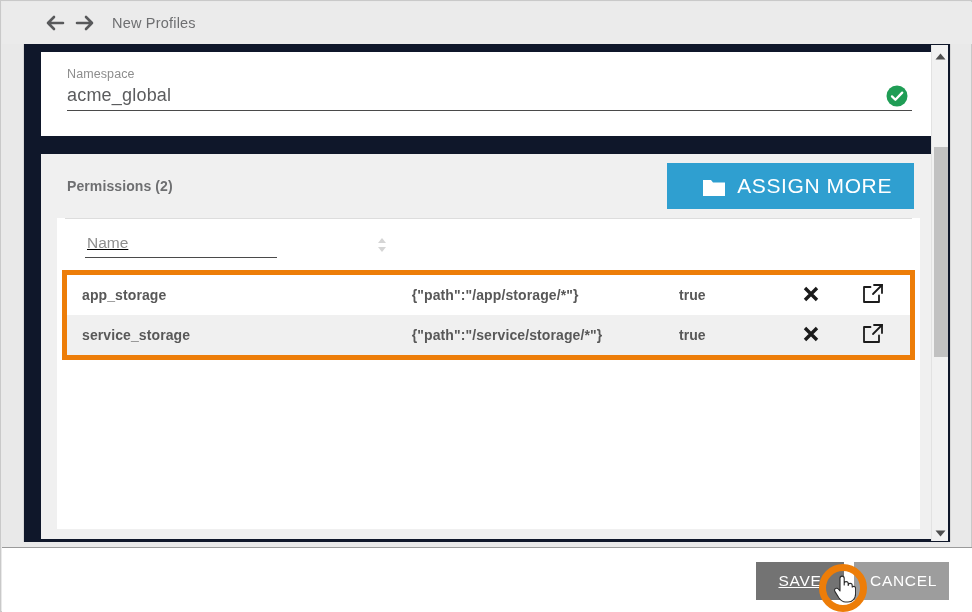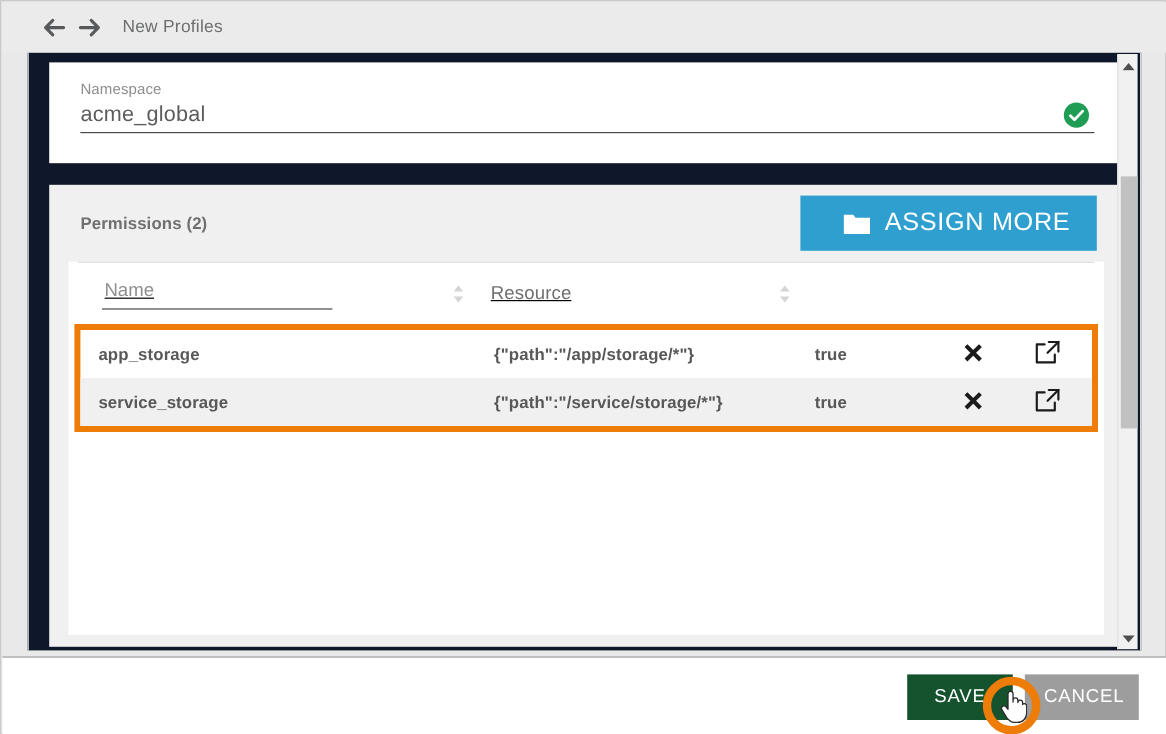--- a/index.html
+++ b/index.html
@@ -21,21 +21,21 @@
   }
 
   
   .topbar {
     position: absolute;
     left: 1px; top: 1px;
     width: 970px; height: 42px;
     background: #ebebeb;
     display: flex;
     align-items: center;
-    padding-left: 30px;
+    padding-left: 40px;
   }
   .nav-arrow {
     width: 26px; height: 26px;
     display: flex; align-items: center; justify-content: center;
     color: #58595b;
     flex: none;
   }
   .nav-arrow svg { display: block; }
   .nav-title {
     margin-left: 14px;
@@ -250,21 +250,21 @@
     height: 38px;
     min-width: 88px;
     padding: 0 16px;
     color: #ffffff;
     font-size: 15.5px;
     letter-spacing: .7px;
     border: none;
     cursor: pointer;
     font-family: "Liberation Sans", sans-serif;
   }
-  .btn-save   { background: #14532d; width: 75px; }
+  .btn-save   { background: #737373; width: 75px; text-decoration: underline; }
   .btn-cancel { background: #9d9d9d; width: 95px; }
 
   
   .cursor-ring {
     position: absolute;
     left: 818px; top: 563px;
     width: 48px; height: 48px;
     border-radius: 50%;
     border: 7px solid #ed7d08;
     pointer-events: none;
@@ -327,29 +327,20 @@
             </span>
             <span>ASSIGN MORE</span>
           </button>
         </div>
 
         <div class="perm-table-wrap">
 
           <div class="thead">
             <div class="col-name th-cell">
               <input class="filter-input" type="text" placeholder="Name" style="">
-            </div>
-            <div class="col-res th-cell">
-              <span class="sorter">
-                <svg width="14" height="18" viewBox="0 0 14 18">
-                  <path d="M7 2 L11 7 H3 Z" fill="#d5d5d5"></path>
-                  <path d="M7 16 L11 11 H3 Z" fill="#d5d5d5"></path>
-                </svg>
-              </span>
-              <span class="th-label" style="margin-left:20px;">Resource</span>
             </div>
             <div class="col-x th-cell">
               <span class="sorter">
                 <svg width="14" height="18" viewBox="0 0 14 18">
                   <path d="M7 2 L11 7 H3 Z" fill="#d5d5d5"></path>
                   <path d="M7 16 L11 11 H3 Z" fill="#d5d5d5"></path>
                 </svg>
               </span>
             </div>
             <div class="col-open"></div>

